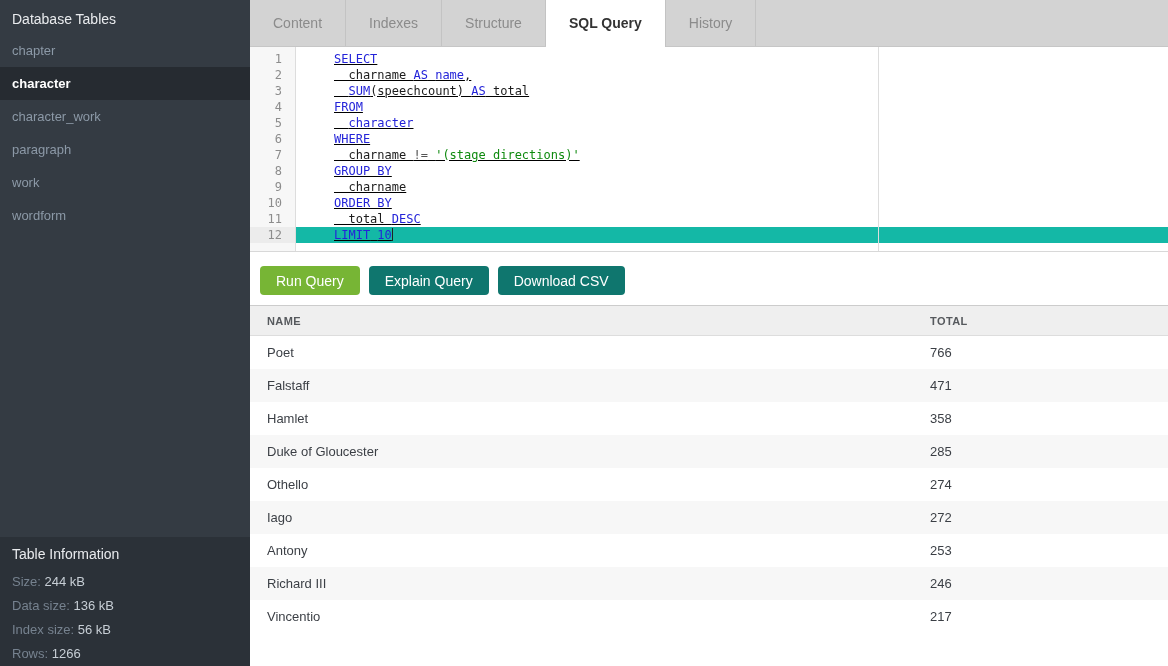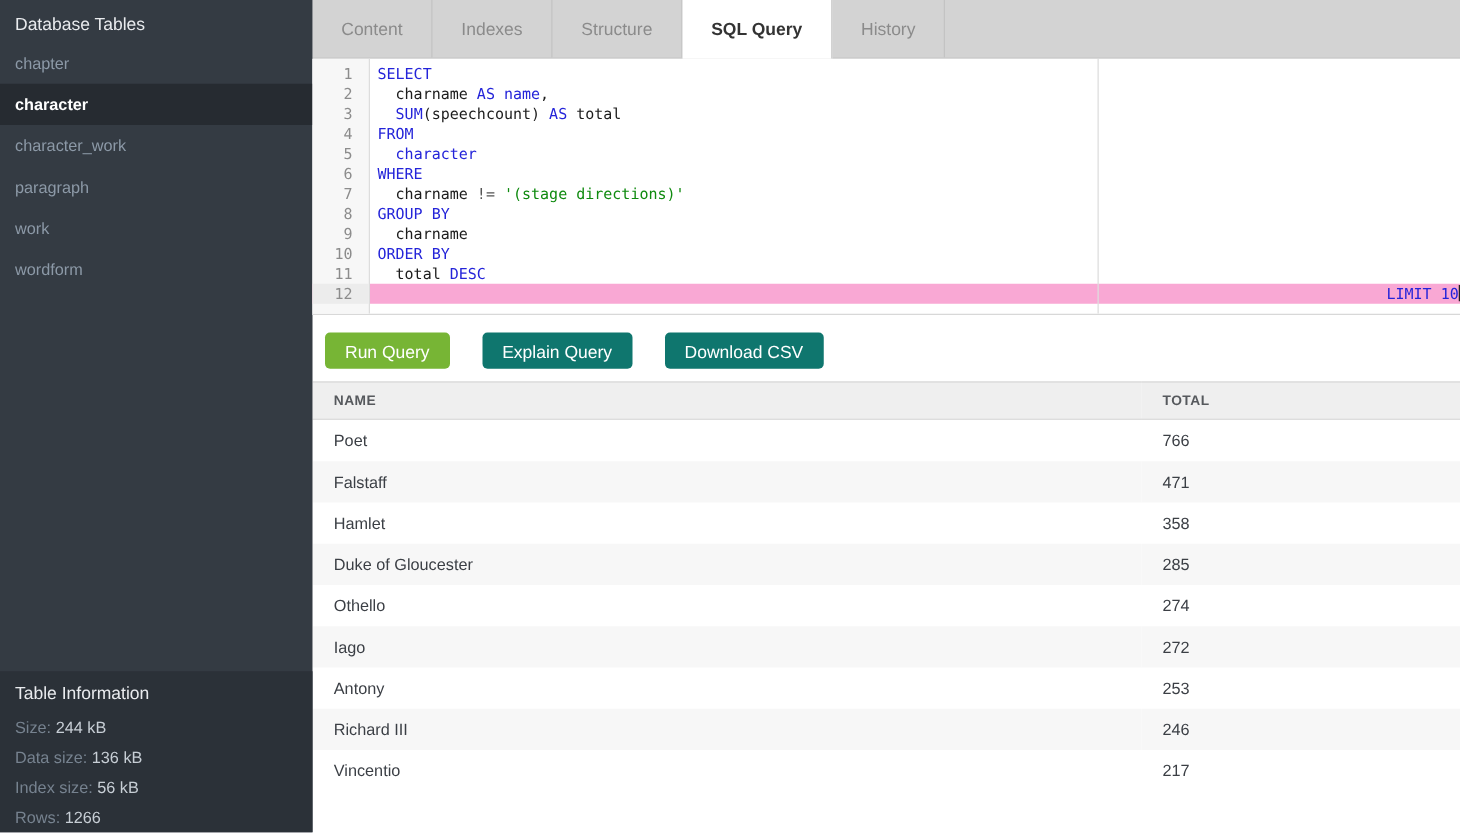--- a/index.html
+++ b/index.html
@@ -35,32 +35,32 @@
   .editor { position:relative; height:205px; flex:0 0 205px; background:#fff;
             border-bottom:1px solid #d8d8d8; overflow:hidden;
             font-family:"DejaVu Sans Mono", monospace; font-size:12px; cursor:text; }
   .ruler { position:absolute; left:628px; top:0; bottom:0; width:1px; background:#ddd; z-index:1; }
   .gutter { position:absolute; left:0; top:0; bottom:0; width:46px; background:#f7f7f7;
             border-right:1px solid #ddd; z-index:3; padding-top:4px; }
   .gutter-num { height:16px; line-height:16px; text-align:right; padding-right:13px;
                 color:#8c8c8c; font-size:12px; }
   .gutter-num.active { background:#ececec; }
   .code-lines { position:absolute; left:0; right:0; top:0; padding-top:4px; z-index:0; }
-  .code-line { height:16px; line-height:16px; padding-left:52px; white-space:pre; z-index:0; }
-  .code-line.active { background:#f9a8d4; position:relative; z-index:2;text-align:right; }
+  .code-line { height:16px; line-height:16px; padding-left:84px; white-space:pre; z-index:0;text-decoration:underline; }
+  .code-line.active { background:#14b8a6; position:relative; z-index:2; }
   .tok-k { color:#2424d9; }
   .tok-n { color:#2424d9; }
   .tok-s { color:#0f8a0f; }
   .tok-o { color:#555555; }
   .tok-d { color:#1c1c1c; }
   .cursor { display:inline-block; width:1px; height:13px; background:#222;
             vertical-align:-2px; }
 
   
-  .btn-row { height:53px; flex:0 0 53px; background:#fff; display:flex; gap:26px;
+  .btn-row { height:53px; flex:0 0 53px; background:#fff; display:flex; gap:9px;
              align-items:flex-start; padding:14px 0 0 10px; }
   .btn { height:29px; padding:0 16px; border:none; border-radius:4px; font-size:14px;
          color:#ffffff; font-family:"Liberation Sans", sans-serif; cursor:pointer; }
   .btn.green { background:#77b535; }
   .btn.gray  { background:#0f766e; }
 
   
   .results { flex:1 1 auto; overflow:hidden; }
   table.res { width:100%; border-collapse:collapse; table-layout:fixed; }
   table.res col.c-name { width:663px; }

